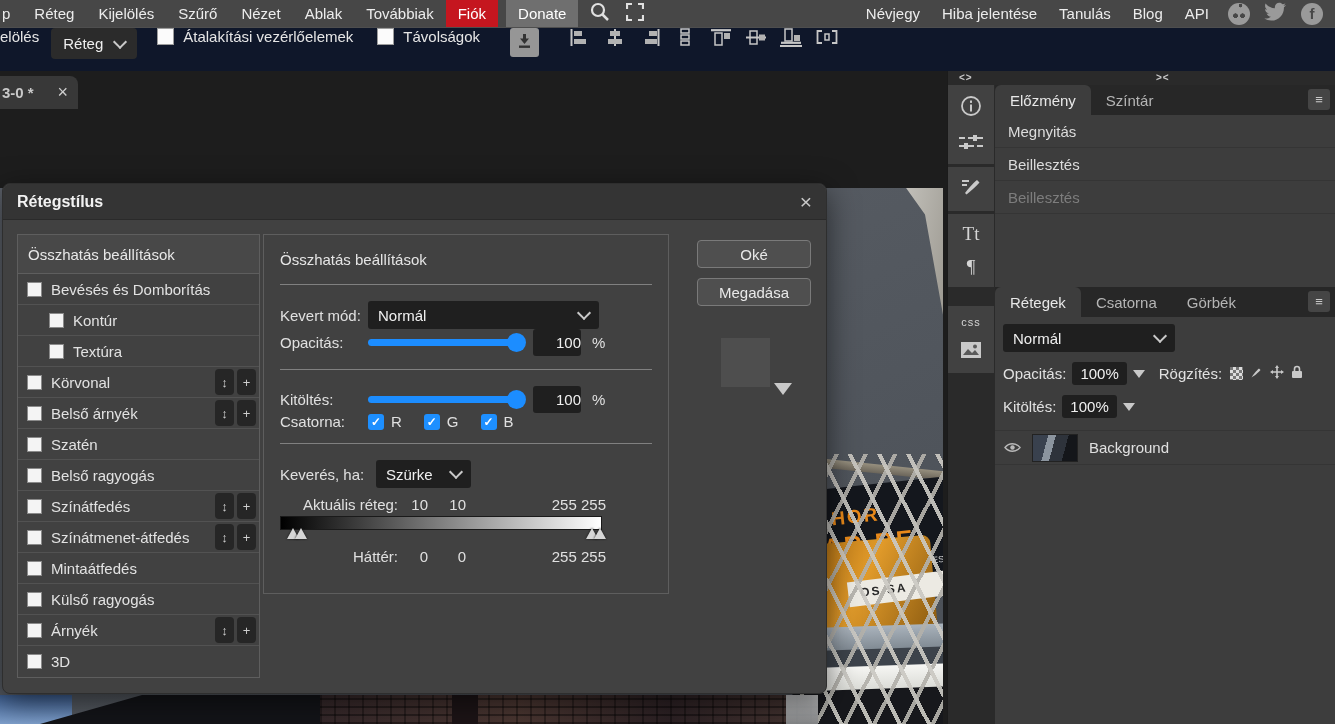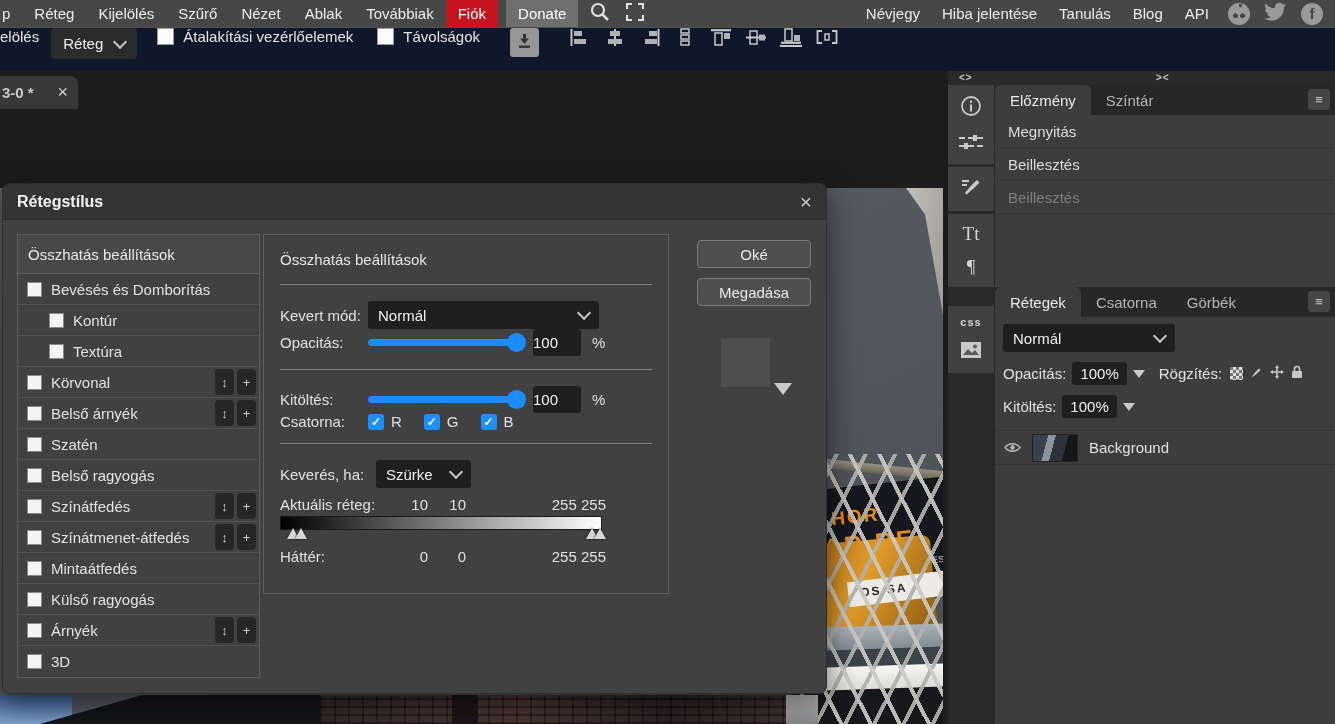--- a/index.html
+++ b/index.html
@@ -74,21 +74,21 @@
   .bs-light{left:786px;top:507px;width:32px;height:29px;background:linear-gradient(#cfd2d4,#8f9294);opacity:.9;}
   
   .rside{position:absolute;left:947px;top:71px;width:388px;height:653px;background:#2a2a2a;border-left:1px solid #1b1b1b;box-sizing:border-box;}
   .collapse{position:absolute;top:1px;font-size:10px;font-weight:bold;letter-spacing:1px;color:#c9c9c9;}
   .cl{left:11px;} .cr{left:208px;}
   .istrip{position:absolute;left:0;top:14px;width:47px;bottom:0;display:flex;flex-direction:column;}
   .iblock{width:46px;background:#414141;margin-bottom:3px;display:flex;flex-direction:column;align-items:center;padding:10px 0;gap:13px;}
   .igap{height:16px;}
   .tt-glyph{font-family:"Liberation Serif",serif;font-size:19px;color:#d5d5d5;line-height:20px;}
   .para-glyph{font-family:"Liberation Serif",serif;font-size:19px;color:#d5d5d5;line-height:20px;}
-  .css-glyph{font-size:11px;font-weight:bold;letter-spacing:1px;color:#d5d5d5;}
+  .css-glyph{font-size:11px;font-weight:normal;letter-spacing:1px;color:#d5d5d5;}
   .panels{position:absolute;left:47px;top:14px;width:341px;bottom:0;background:#3d3d3d;}
   .ptabs{height:30px;background:#272727;display:flex;align-items:flex-end;position:relative;}
   .ptab{height:30px;line-height:31px;padding:0 15px;font-size:15px;color:#b5b5b5;border-radius:6px 6px 0 0;white-space:nowrap;}
   .ptab.on{background:#3d3d3d;color:#e8e8e8;}
   .pmenu{position:absolute;right:6px;top:4px;width:22px;height:21px;background:#454545;border-radius:3px;color:#c9c9c9;
     text-align:center;line-height:21px;font-size:13px;}
   .hitem{height:33px;line-height:33px;padding-left:13px;font-size:15px;color:#dcdcdc;border-bottom:1px solid #353535;box-sizing:border-box;}
   .hitem.on{background:#4e4e4e;}
   .hitem.dim{color:#7d7d7d;}
   .hist-space{height:73px;}
@@ -132,25 +132,25 @@
   .sbtn{width:19px;height:26px;background:#262626;border-radius:4px;color:#cfcfcf;font-size:13px;display:flex;align-items:center;justify-content:center;}
   .mp{position:absolute;left:260px;top:50px;width:406px;height:360px;border:1px solid #5e5e5e;padding:12px 16px;box-sizing:border-box;overflow:hidden;}
   .mp-h{font-size:15px;color:#e5e5e5;margin:4px 0 16px 0;}
   .mp hr{border:none;border-top:1px solid #808080;margin:13px 0 16px 0;}
   .frow{display:flex;align-items:center;color:#e0e0e0;font-size:15px;}
   .flabel{width:88px;flex:none;}
   .flabel2{width:96px;flex:none;}
   .slider{position:relative;width:156px;height:19px;margin-right:9px;flex:none;}
   .track{position:absolute;top:6px;left:0;right:0;height:7px;border-radius:4px;background:#1c8dff;}
   .knob{position:absolute;right:-2px;top:0;width:19px;height:19px;border-radius:50%;background:#1c8dff;}
-  .vbox{width:48px;height:27px;background:#1f1f1f;border-radius:3px;color:#f0f0f0;text-align:left;line-height:27px;margin-right:11px;flex:none;}
+  .vbox{width:48px;height:27px;background:#1f1f1f;border-radius:3px;color:#f0f0f0;text-align:right;line-height:27px;margin-right:11px;flex:none;}
   .chgrp{display:flex;align-items:center;margin-right:22px;}
   .chk-blue{width:16px;height:16px;background:#1d8fff;border-radius:3px;color:#fff;font-size:12px;line-height:16px;text-align:center;font-weight:bold;margin-right:7px;}
   .nrow{display:flex;font-size:15px;color:#e0e0e0;margin-bottom:3px;}
-  .nlabel{width:118px;flex:none;}
+  .nlabel{width:118px;flex:none;text-align:right;}
   .nlow1{width:30px;text-align:right;}
   .nlow2{width:38px;text-align:right;}
   .nhigh{margin-left:auto;margin-right:46px;}
   .gbar{position:relative;width:322px;height:27px;margin-bottom:5px;}
   .gtrack{height:12px;background:linear-gradient(to right,#000,#fff);border:1px solid #1a1a1a;}
   .hpair{position:absolute;top:12px;display:flex;}
   .tri{width:0;height:0;border-left:6px solid transparent;border-right:6px solid transparent;border-bottom:11px solid #d6d6d6;
     filter:drop-shadow(0 0 1px #111);margin-right:-4px;}
   .dbtn{position:absolute;width:114px;height:28px;background:#4f4f4f;border:1px solid #7a7a7a;border-radius:4px;color:#e8e8e8;
     font-size:15px;text-align:center;line-height:27px;box-sizing:border-box;}

